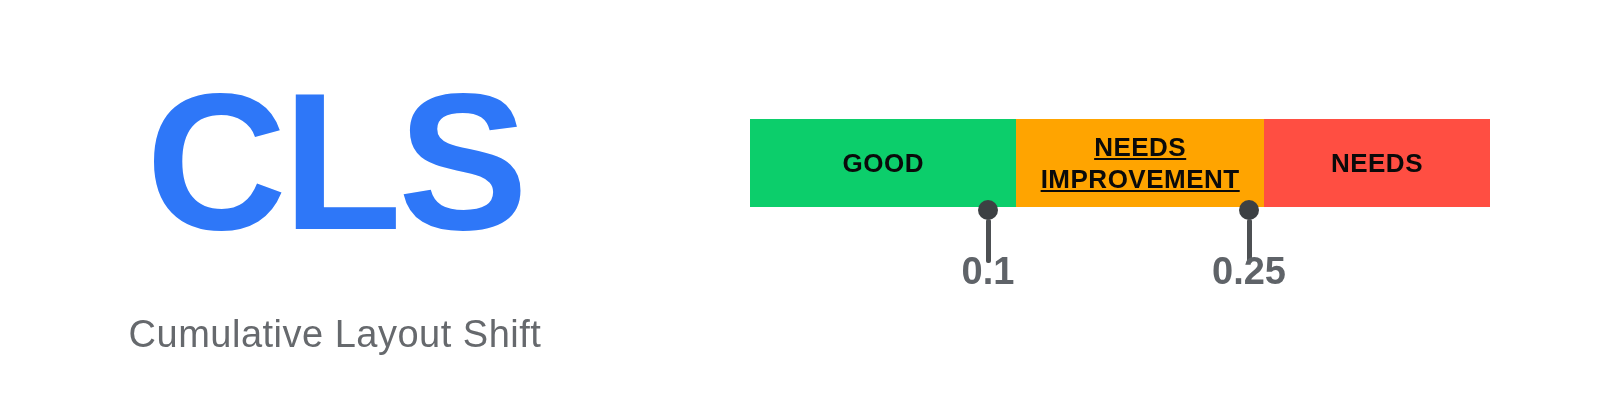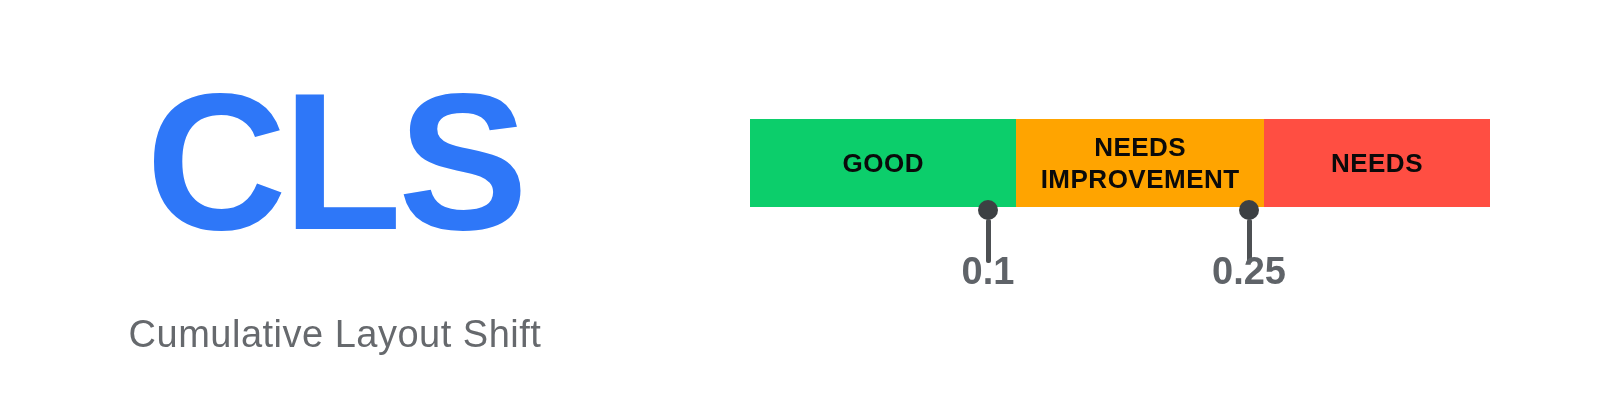--- a/index.html
+++ b/index.html
@@ -106,21 +106,21 @@
 <div class="canvas">
 
   <div class="metric-abbr" style="color: rgb(46, 119, 248);">CLS</div>
 
   <div class="metric-name" style="color: rgb(102, 105, 109);">Cumulative Layout Shift</div>
 
   <div class="scale-bar">
     <div class="segment seg-good" style="background-color: rgb(12, 206, 107);">
       <span>GOOD</span>
     </div>
-    <div class="segment seg-ni" style="background-color: rgb(255, 164, 0);">
+    <div class="segment seg-ni" style="background-color: rgb(255, 164, 0); text-decoration: underline;">
       <span>NEEDS IMPROVEMENT</span>
     </div>
     <div class="segment seg-poor" style="background-color: rgb(255, 78, 66);">
       <span>NEEDS</span>
     </div>
   </div>
 
   <div class="marker marker-1">
     <div class="dot" style="background-color: rgb(60, 64, 67);"></div>
     <div class="stem" style="background-color: rgb(77, 80, 83);"></div>

